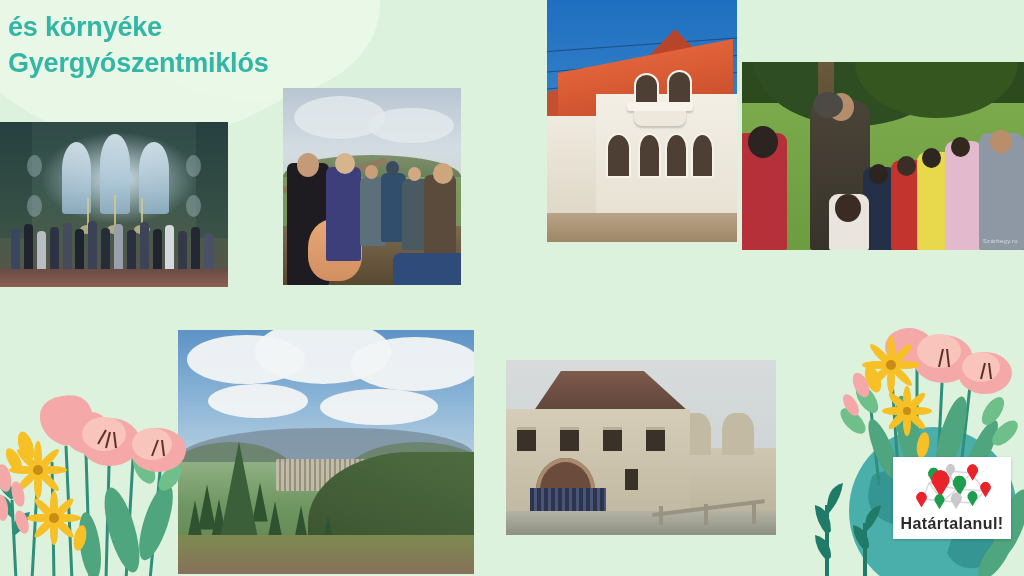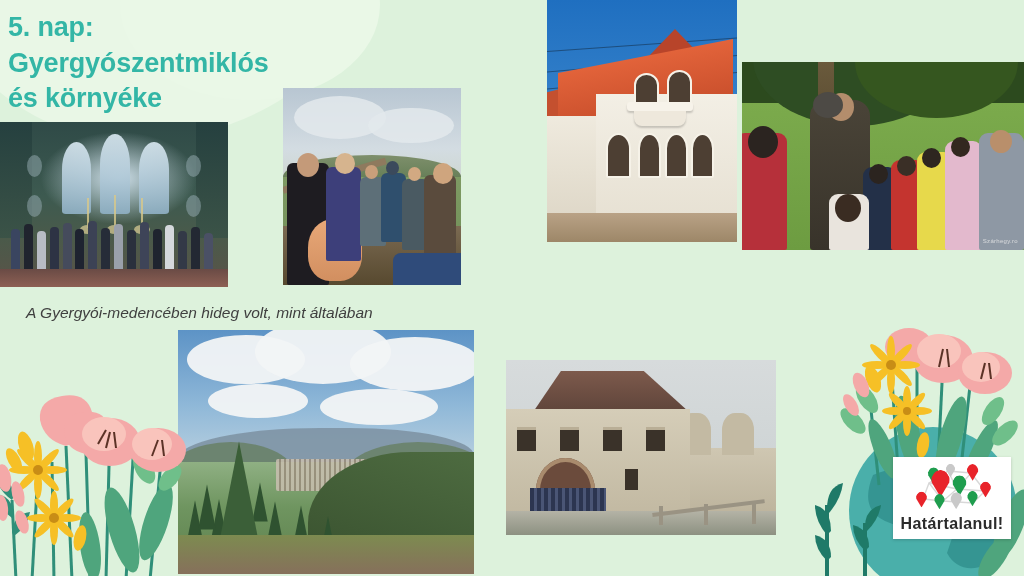--- a/index.html
+++ b/index.html
@@ -173,23 +173,22 @@
 </style>
 </head>
 <body>
 
 <div id="slide">
 
   <div class="blob"></div>
   <div class="blob2"></div>
 
   <div class="title">
-    <div>5. nap:</div>
+    <div>és környéke</div>
     <div>Gyergyószentmiklós</div>
-    <div>és környéke</div>
   </div>
 
   <div class="photo" id="photo-church">
     <div class="church-bg"></div>
     <div class="ch-col" style="left:0%"></div>
     <div class="ch-col" style="right:0%"></div>
     <div class="ch-arch" style="left:27%;top:12%;width:13%;height:44%"></div>
     <div class="ch-arch" style="left:44%;top:7%;width:13%;height:49%"></div>
     <div class="ch-arch" style="left:61%;top:12%;width:13%;height:44%"></div>
     <div class="ch-medal" style="left:12%;top:20%"></div>
@@ -344,21 +343,20 @@
     <div class="ca-crowd"></div>
     <div class="ca-ground"></div>
     <div class="ca-fence">
       <i style="left:0;top:30%;width:100%;height:4px;transform:rotate(-7deg)"></i>
       <i style="left:6%;top:30%;width:4px;height:60%"></i>
       <i style="left:46%;top:24%;width:4px;height:66%"></i>
       <i style="left:88%;top:18%;width:4px;height:70%"></i>
     </div>
   </div>
 
-  <div class="cap" id="cap-left">A Gyergyói-medencében hideg volt, mint általában</div>
 
 
   <svg class="flora" id="flora-left" viewBox="0 0 205 230">
     <g fill="none" stroke="#2f8f79" stroke-width="3">
       <path d="M38 230 L44 120"></path>
         <path d="M60 230 L58 112"></path>
       <path d="M78 230 L72 96"></path>
         <path d="M96 230 L92 104"></path>
       <path d="M112 230 L116 78"></path>
         <path d="M132 230 L140 92"></path>

